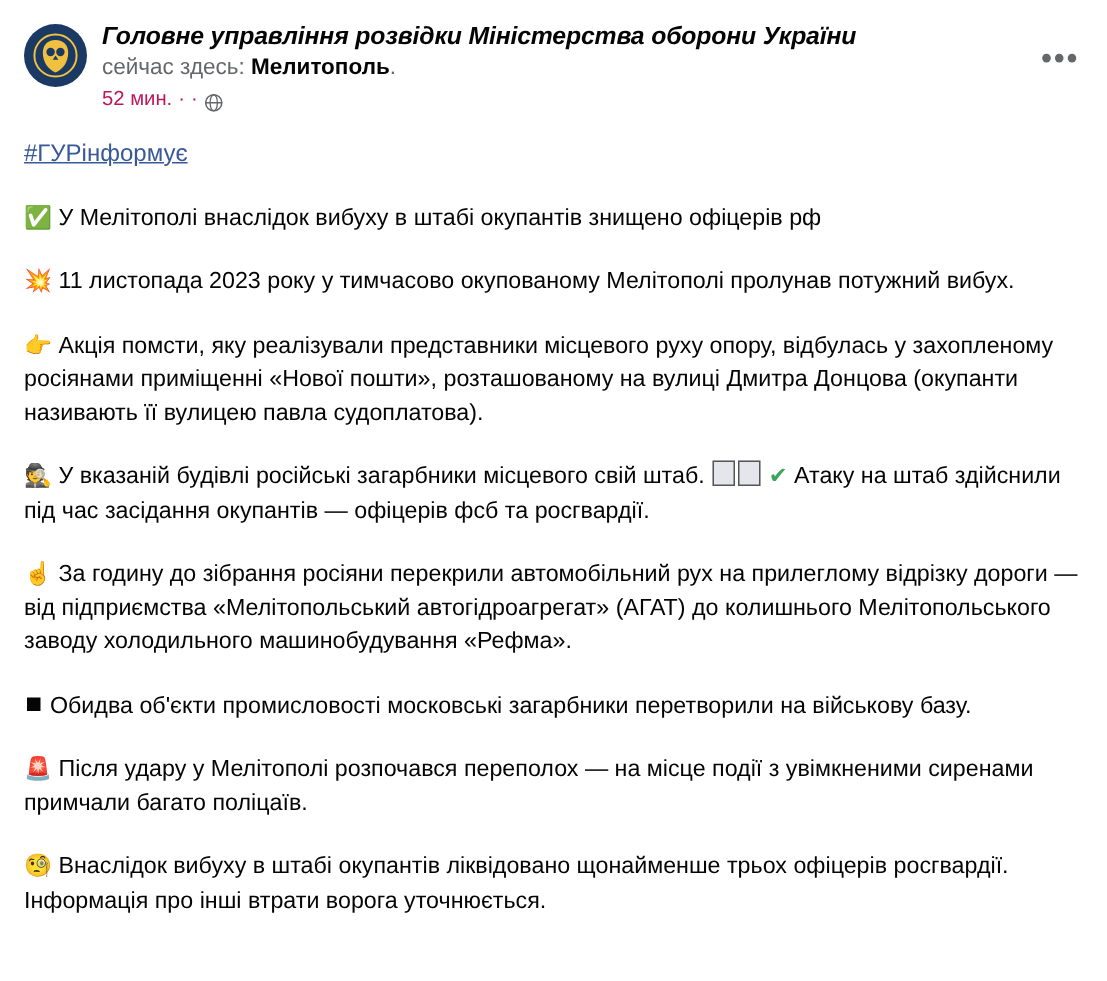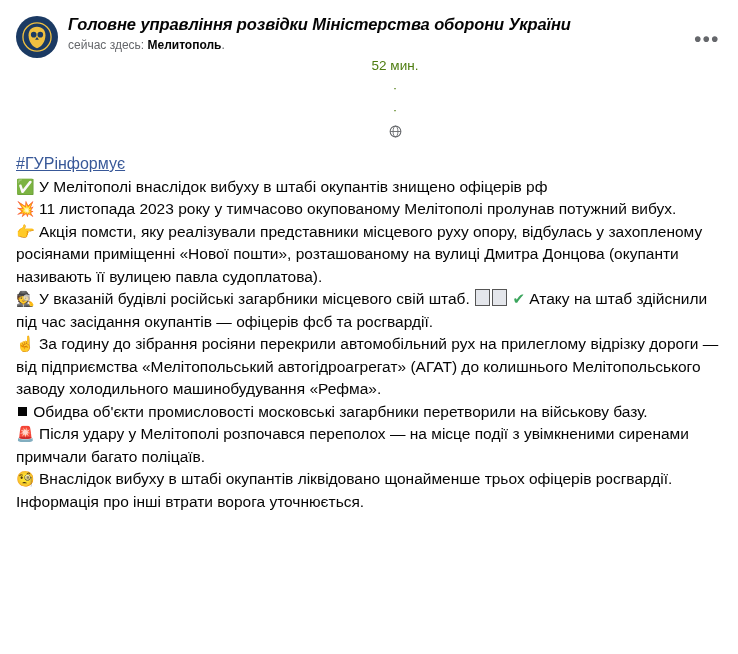--- a/index.html
+++ b/index.html
@@ -51,38 +51,37 @@
   }
   .page-name {
     font-size: 16.5px;
     font-weight: bold;
     line-height: 20px;
     color: #050505;
     letter-spacing: -0.1px;
     font-style: italic;
   }
   .subline {
-    font-size: 12px;
+    font-size: 15px;
     line-height: 20px;
     color: #65676b;
     margin-top: 1px;
   }
   .subline .place {
     color: #050505;
     font-weight: bold;
   }
   .meta {
     font-size: 13.5px;
     line-height: 18px;
-    color: #4d7c0f;
+    color: #be185d;
     margin-top: 2px;
     display: flex;
     align-items: center;
     gap: 4px;
-    flex-direction: column;
   }
   .meta .dot {
     font-size: 13.5px;
     line-height: 18px;
   }
   .globe-icon {
     display: inline-block;
     width: 13px;
     height: 13px;
     position: relative;
@@ -112,21 +111,21 @@
     color: #050505;
   }
   .hashtag {
     color: #385898;
     text-decoration: underline;
     font-size: 16px;
     line-height: 22px;
     display: inline-block;
   }
   .para {
-    margin-top: 0;
+    margin-top: 20px;
     display: block;
   }
   .para:first-child {
     margin-top: 0;
   }
   .emoji {
     font-size: 15px;
     display: inline;
   }
   .blk {

